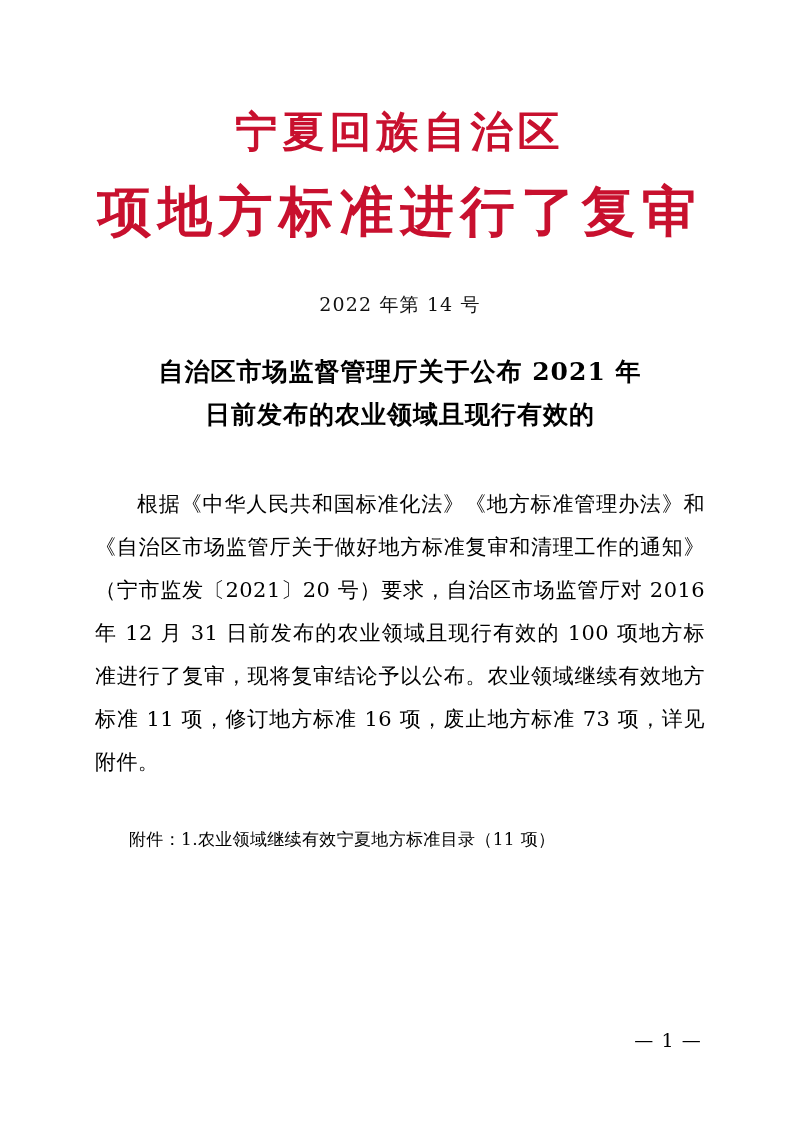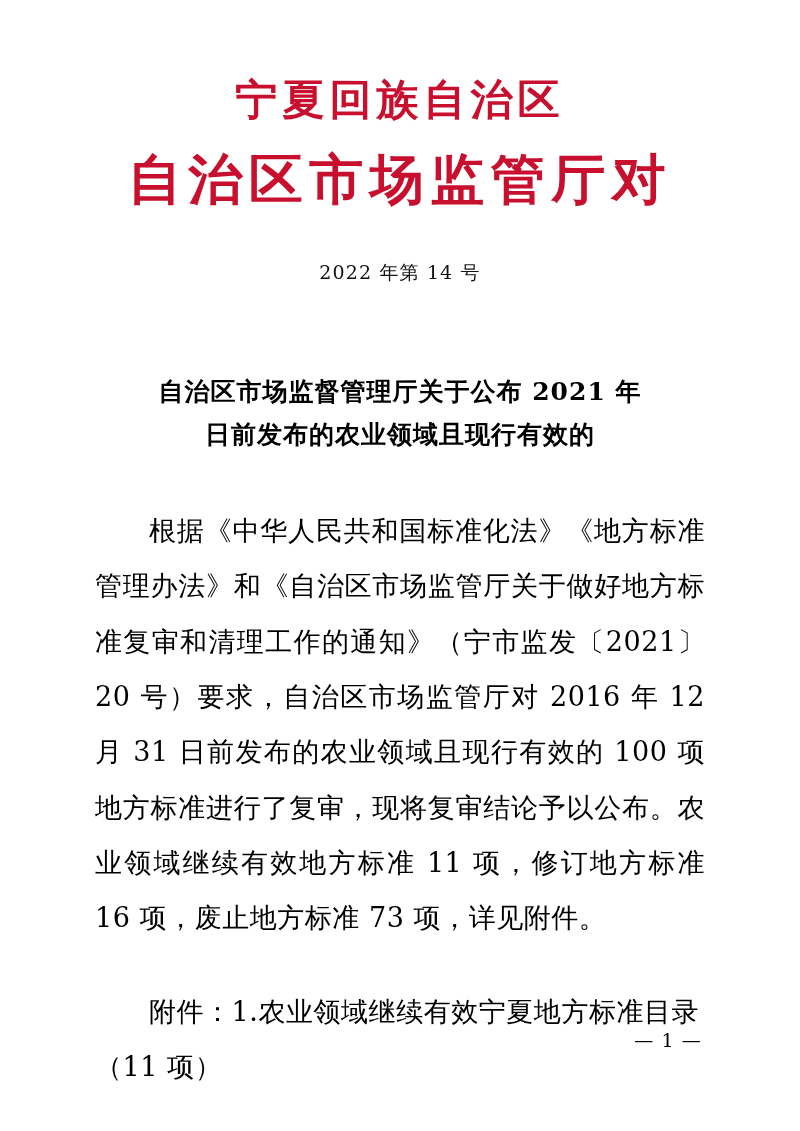--- a/index.html
+++ b/index.html
@@ -13,21 +13,21 @@
   .page {
     position: relative;
     width: 800px;
     height: 1131px;
     background: #ffffff;
     overflow: hidden;
     box-sizing: border-box;
   }
   .doc-header {
     text-align: center;
-    padding-top: 72px;
+    padding-top: 104px;
   }
   .header-line {
     color: #c8102e;
     font-family: "DejaVu Serif", "Liberation Serif", serif;
     font-weight: bold;
     letter-spacing: 0.12em;
     line-height: 1.35;
   }
   .header-line-1 {
     font-size: 42px;
@@ -39,46 +39,46 @@
   .issue-no {
     text-align: center;
     margin-top: 44px;
     font-size: 19px;
     color: #111111;
     letter-spacing: 0.06em;
     font-family: "DejaVu Serif", "Liberation Serif", serif;
   }
   .doc-title {
     text-align: center;
-    margin-top: 84px;
+    margin-top: 32px;
     font-size: 25px;
     font-weight: bold;
     color: #000000;
     line-height: 1.75;
     letter-spacing: 0.04em;
   }
   .doc-title div {
     white-space: nowrap;
   }
   .body-text {
     margin: 46px 95px 0 95px;
-    font-size: 27px;
+    font-size: 21px;
     color: #000000;
     line-height: 2.05;
     text-align: justify;
     text-justify: inter-ideograph;
     letter-spacing: 0.02em;
   }
   .body-text p {
     margin: 0;
     text-indent: 2em;
   }
   .attachment {
     margin: 38px 95px 0 95px;
-    font-size: 27px;
+    font-size: 17px;
     color: #000000;
     line-height: 2.05;
     text-indent: 2em;
     letter-spacing: 0.02em;
   }
   .page-number {
     position: absolute;
     right: 98px;
     bottom: 80px;
     font-size: 19px;
@@ -86,21 +86,21 @@
     letter-spacing: 0.06em;
   }
 </style>
 </head>
 <body>
 
 <div class="page">
 
   <div class="doc-header">
     <div class="header-line header-line-1">宁夏回族自治区</div>
-    <div class="header-line header-line-2">自治区市场监管厅对</div>
+    <div class="header-line header-line-2">项地方标准进行了复审</div>
   </div>
 
   <div class="issue-no">2022 年第 14 号</div>
 
   <div class="doc-title">
     <div>自治区市场监督管理厅关于公布 2021 年</div>
     <div>日前发布的农业领域且现行有效的</div>
   </div>
 
   <div class="body-text">

